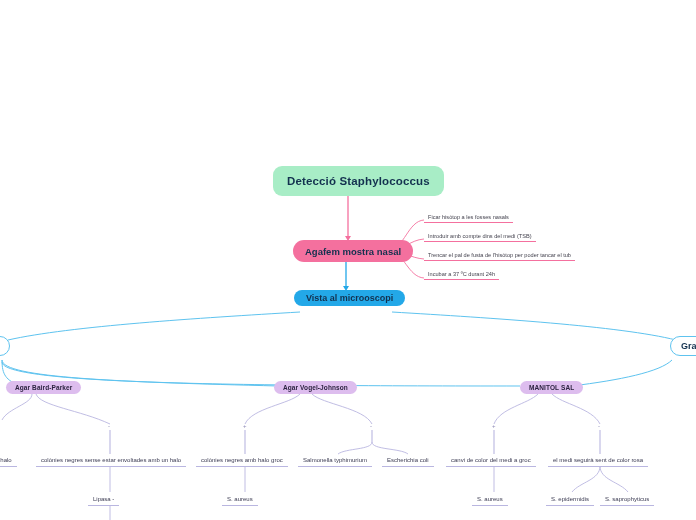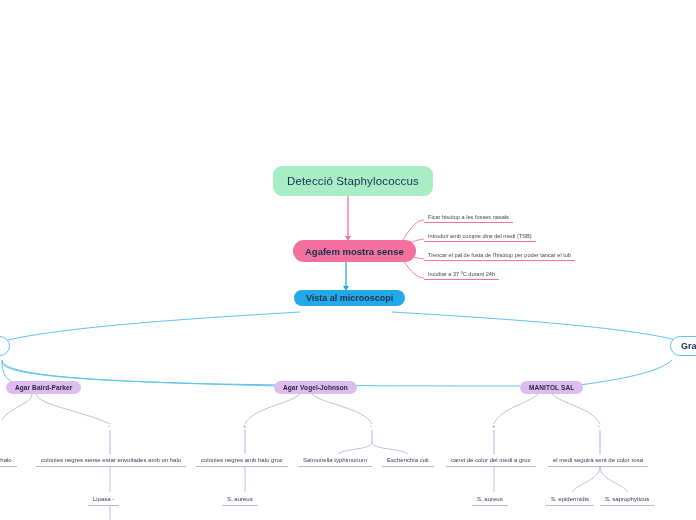--- a/index.html
+++ b/index.html
@@ -34,21 +34,21 @@
     align-items: center;
     justify-content: center;
     white-space: nowrap;
   }
   
   .n-root {
     background: #a8edc6;
     color: #13314f;
     border-radius: 9px;
     font-size: 11.5px;
-    font-weight: normal;
+    font-weight: bold;
     letter-spacing: 0.15px;
     height: 30px;
     padding: 0 14px;
   }
   
   .n-pink {
     background: #f4709e;
     color: #13314f;
     border-radius: 11px;
     font-size: 9.5px;
@@ -158,21 +158,21 @@
     <path d="M552,394 C562,404 592,408 600,424" stroke="#b9b6e0" stroke-width="0.9" fill="none"></path>
     <path d="M494,430 L494,454" stroke="#b9b6e0" stroke-width="1.1" fill="none"></path>
     <path d="M600,430 L600,454" stroke="#b9b6e0" stroke-width="1.1" fill="none"></path>
     <path d="M494,466 L494,492" stroke="#b9b6e0" stroke-width="0.9" fill="none"></path>
     <path d="M600,466 C600,480 580,482 572,492" stroke="#b9b6e0" stroke-width="0.9" fill="none"></path>
     <path d="M600,466 C600,480 620,482 628,492" stroke="#b9b6e0" stroke-width="0.9" fill="none"></path>
   </svg>
 
   <div class="node n-root" style="left:273px; top:166px;">Detecció Staphylococcus</div>
 
-  <div class="node n-pink" style="left:293px; top:240px;">Agafem mostra sense</div>
+  <div class="node n-pink" style="left:293px; top:240px;">Agafem mostra nasal</div>
 
   <div class="node n-note" style="left:424px; top:211px;">Ficar hisòtop a les fosses nasals</div>
   <div class="node n-note" style="left:424px; top:230px;">Introduir amb compte dins del medi (TSB)</div>
   <div class="node n-note" style="left:424px; top:249px;">Trencar el pal de fusta de l'hisòtop per poder tancar el tub</div>
   <div class="node n-note" style="left:424px; top:268px;">Incubar a 37 ºC durant 24h</div>
 
   <div class="node n-blue" style="left:294px; top:290px;">Vista al microoscopi</div>
 
   <div class="node n-gram" style="left:-28px; top:336px;">m +</div>
   <div class="node n-gram" style="left:670px; top:336px;">Gram</div>

